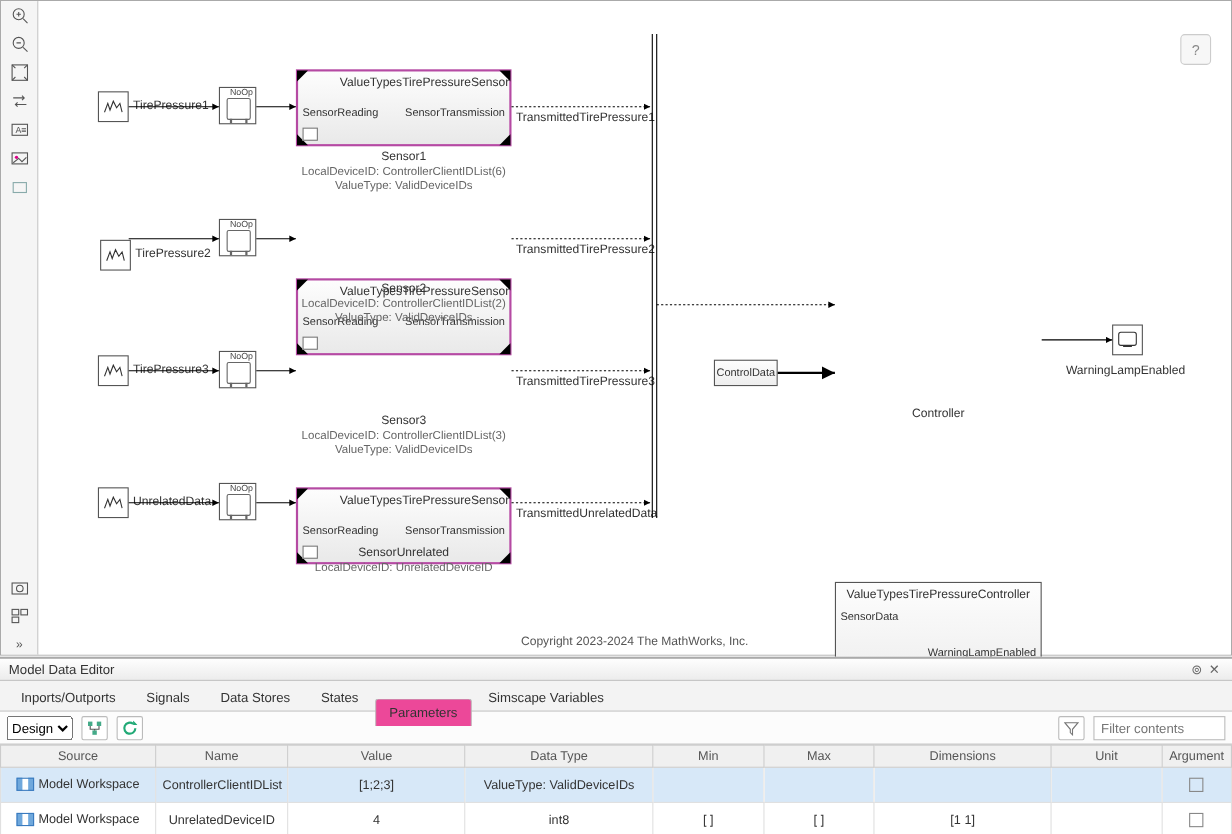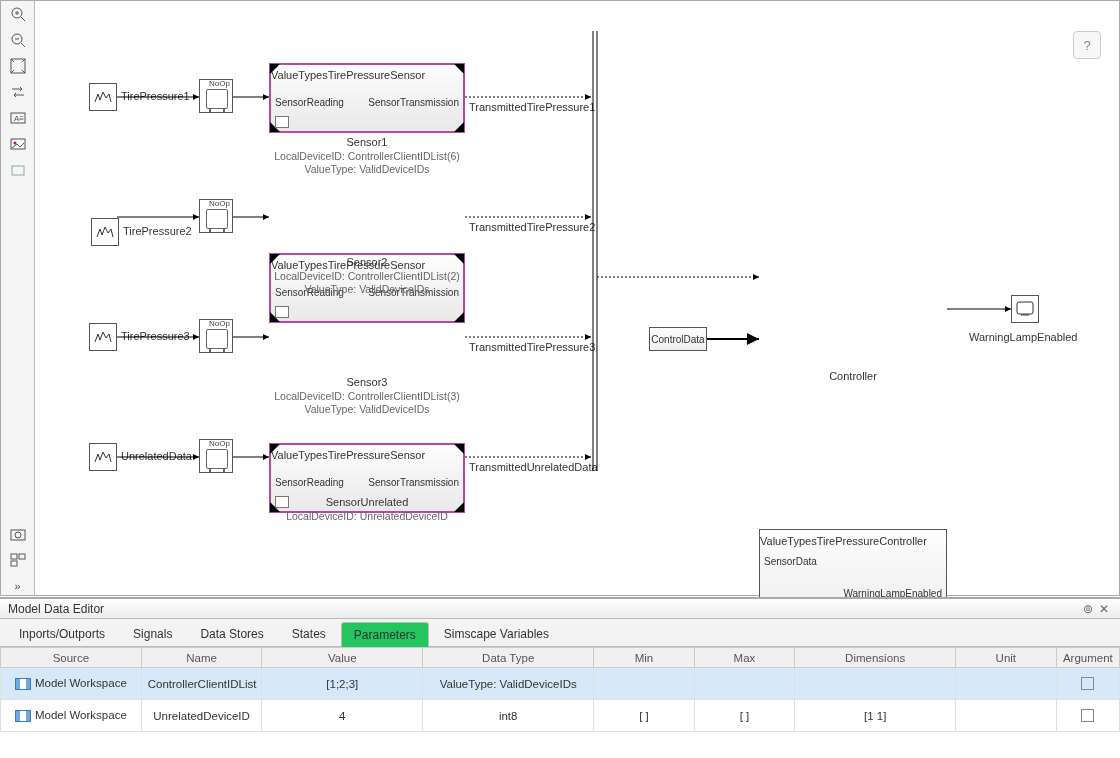--- a/index.html
+++ b/index.html
@@ -23,51 +23,51 @@
   .blk { position:absolute; }
   .source { width:28px; height:28px; border:1px solid #555; background:#fff; display:flex; align-items:center; justify-content:center; }
   .srclab { position:absolute; left:32px; top:7px; font-size:11px; color:#333; white-space:nowrap; }
   .noop { width:34px; height:34px; border:1px solid #555; background:#fff; }
   .noop::before { content:"NoOp"; position:absolute; top:-1px; right:2px; font-size:8px; color:#444; }
   .noop-inner { position:absolute; top:9px; left:6px; width:22px; height:20px; border:1px solid #666; border-radius:2px; }
   .noop-inner::after { content:""; position:absolute; left:2px; right:2px; bottom:-4px; height:4px; border-left:2px solid #666; border-right:2px solid #666; }
 
   .sensor { width:196px; height:70px; background:linear-gradient(#fdfdfd,#e9e9e9); border:1px solid #555; position:relative; }
   .sensor.pink { border:2px solid #b54aa3; }
-  .sensor .title { text-align:left; font-size:11px; padding-top:4px; }
+  .sensor .title { text-align:right; font-size:11px; padding-top:4px; }
   .sensor .pin { position:absolute; font-size:10px; color:#333; }
   .sensor .pin.l { left:4px; top:32px; }
   .sensor .pin.r { right:4px; top:32px; }
   .sensor .linkicon { position:absolute; left:4px; bottom:3px; width:14px; height:12px; border:1px solid #777; background:#fff; }
   .sensor .corner { position:absolute; width:0; height:0; }
   .sensor .corner.tl { top:-1px; left:-1px; border-top:10px solid #000; border-right:10px solid transparent; }
   .sensor .corner.tr { top:-1px; right:-1px; border-top:10px solid #000; border-left:10px solid transparent; }
   .sensor .corner.bl { bottom:-1px; left:-1px; border-bottom:10px solid #000; border-right:10px solid transparent; }
   .sensor .corner.br { bottom:-1px; right:-1px; border-bottom:10px solid #000; border-left:10px solid transparent; }
   .blabel { position:absolute; width:196px; text-align:center; font-size:11px; color:#333; }
   .bsub { position:absolute; width:240px; text-align:center; font-size:10.5px; color:#666; line-height:13px; }
 
   .controller { width:188px; height:118px; background:linear-gradient(#fdfdfd,#e9e9e9); border:1px solid #555; position:relative; }
-  .controller .title { text-align:left; font-size:11px; padding-top:5px; }
+  .controller .title { text-align:center; font-size:11px; padding-top:5px; }
   .controller .pin { position:absolute; font-size:10px; }
   .scope { width:28px; height:28px; border:1px solid #555; background:#fff; display:flex; align-items:center; justify-content:center; }
   .ctrldata { width:58px; height:24px; border:1px solid #555; background:linear-gradient(#fdfdfd,#eee); display:flex; align-items:center; justify-content:center; font-size:10px; }
 
   
   svg.wires { position:absolute; left:0; top:0; width:100%; height:100%; pointer-events:none; }
   .wlab { position:absolute; font-size:11px; color:#333; white-space:nowrap; }
 
   
   .mde { position:absolute; left:0; top:597px; width:1120px; height:161px; border-top:2px solid #aaa; background:#fff; font-size:12px; }
   .mde-head { height:20px; background:linear-gradient(#fefefe,#ececec); border-bottom:1px solid #bbb; display:flex; align-items:center; padding:0 8px; }
   .mde-head .sp { flex:1; }
   .mde-head .xbtn { width:16px; text-align:center; color:#666; cursor:pointer; }
   .mde-tabs { height:28px; border-bottom:1px solid #bbb; display:flex; align-items:flex-end; padding-left:6px; gap:2px; background:#f3f3f3; }
   .mde-tabs .tab { padding:5px 12px; font-size:12px; color:#333; border:1px solid transparent; border-bottom:none; cursor:pointer; }
-  .mde-tabs .tab.active { background:#22c55e; border-color:#bbb; border-top-left-radius:3px; border-top-right-radius:3px; position:relative; top:1px; }
+  .mde-tabs .tab.active { background:#ec4899; border-color:#bbb; border-top-left-radius:3px; border-top-right-radius:3px; position:relative; top:14px; }
   .mde-tools { height:30px; border-bottom:1px solid #bbb; display:flex; align-items:center; padding:0 6px; gap:8px; background:#fcfcfc; }
   .mde-tools select { font-size:12px; height:22px; }
   .mde-tools .tbtn { width:24px; height:22px; border:1px solid #bbb; border-radius:2px; background:#fff; display:flex; align-items:center; justify-content:center; cursor:pointer;}
   .mde-tools .sp { flex:1; }
   .mde-tools input.filter { height:22px; width:120px; border:1px solid #bbb; padding:0 6px; font-size:12px; color:#888; }
   .mde-table { width:100%; border-collapse:collapse; table-layout:fixed;text-align:center; }
   .mde-table th { background:#f0f0f0; border:1px solid #ccc; font-weight:normal; color:#555; padding:3px 6px; font-size:11.5px; height:20px; }
   .mde-table td { border:1px solid #e0e0e0; padding:3px 6px; font-size:11.5px; height:32px; white-space:nowrap; overflow:hidden; }
   .mde-table tr.sel td { background:#d7e8f8; }
   .srcicon { display:inline-block; width:16px; height:12px; border:1px solid #3a7bbf; margin-right:4px; vertical-align:middle; background:linear-gradient(90deg,#6fa8dc 30%,#fff 30%,#fff 70%,#6fa8dc 70%); }
@@ -307,20 +307,21 @@
         <line x1="558" y1="30" x2="558" y2="470" stroke="#000"></line>
         <line x1="562" y1="30" x2="562" y2="470" stroke="#000"></line>
 
         <line x1="562" y1="276" x2="724" y2="276" stroke="#000" stroke-dasharray="2,2" marker-end="url(#arr)"></line>
 
         <line x1="672" y1="338" x2="724" y2="338" stroke="#000" stroke-width="2" marker-end="url(#arr)"></line>
 
         <line x1="912" y1="308" x2="976" y2="308" stroke="#000" marker-end="url(#arr)"></line>
       </svg>
 
+      <div class="copyright">Copyright 2023-2024 The MathWorks, Inc.</div>
     </div>
   </div>
 </div>
 
 <div class="dbicon">
   <svg width="14" height="14">
       <ellipse cx="7" cy="4" rx="5" ry="2" stroke="#888" fill="#eee"></ellipse>
       <path d="M2 4 V10 A5 2 0 0 0 12 10 V4" stroke="#888" fill="#eee"></path>
     </svg>
 </div>
@@ -332,20 +333,44 @@
     <span class="xbtn">⊚</span>
     <span class="xbtn">✕</span>
   </div>
   <div class="mde-tabs">
     <div class="tab">Inports/Outports</div>
     <div class="tab">Signals</div>
     <div class="tab">Data Stores</div>
     <div class="tab">States</div>
     <div class="tab active">Parameters</div>
     <div class="tab">Simscape Variables</div>
+  </div>
+  <div class="mde-tools">
+    <select><option>Design</option></select>
+    <div class="tbtn">
+        <svg width="14" height="14">
+          <rect x="1" y="1" width="4" height="4" fill="#4a8"></rect>
+          <rect x="9" y="1" width="4" height="4" fill="#4a8"></rect>
+          <rect x="5" y="9" width="4" height="4" fill="#4a8"></rect>
+          <path d="M3 5 V8 H11 V5 M7 8 V9" stroke="#555" fill="none"></path>
+        </svg>
+      </div>
+    <div class="tbtn">
+        <svg width="14" height="14">
+          <path d="M12 7 A5 5 0 1 1 10 3" stroke="#2a7" fill="none" stroke-width="2"></path>
+          <path d="M10 0 L10 4 L14 4 Z" fill="#2a7"></path>
+        </svg>
+      </div>
+    <span class="sp"></span>
+    <div class="tbtn">
+        <svg width="14" height="14">
+          <path d="M1 2 H13 L8 8 V13 L6 11 V8 Z" stroke="#777" fill="none"></path>
+        </svg>
+      </div>
+    <input class="filter" placeholder="Filter contents" style="">
   </div>
   <table class="mde-table">
     <colgroup>
       <col style="width:140px">
         <col style="width:120px">
         <col style="width:160px">
         <col style="width:170px">
       <col style="width:100px">
         <col style="width:100px">
         <col style="width:160px">

